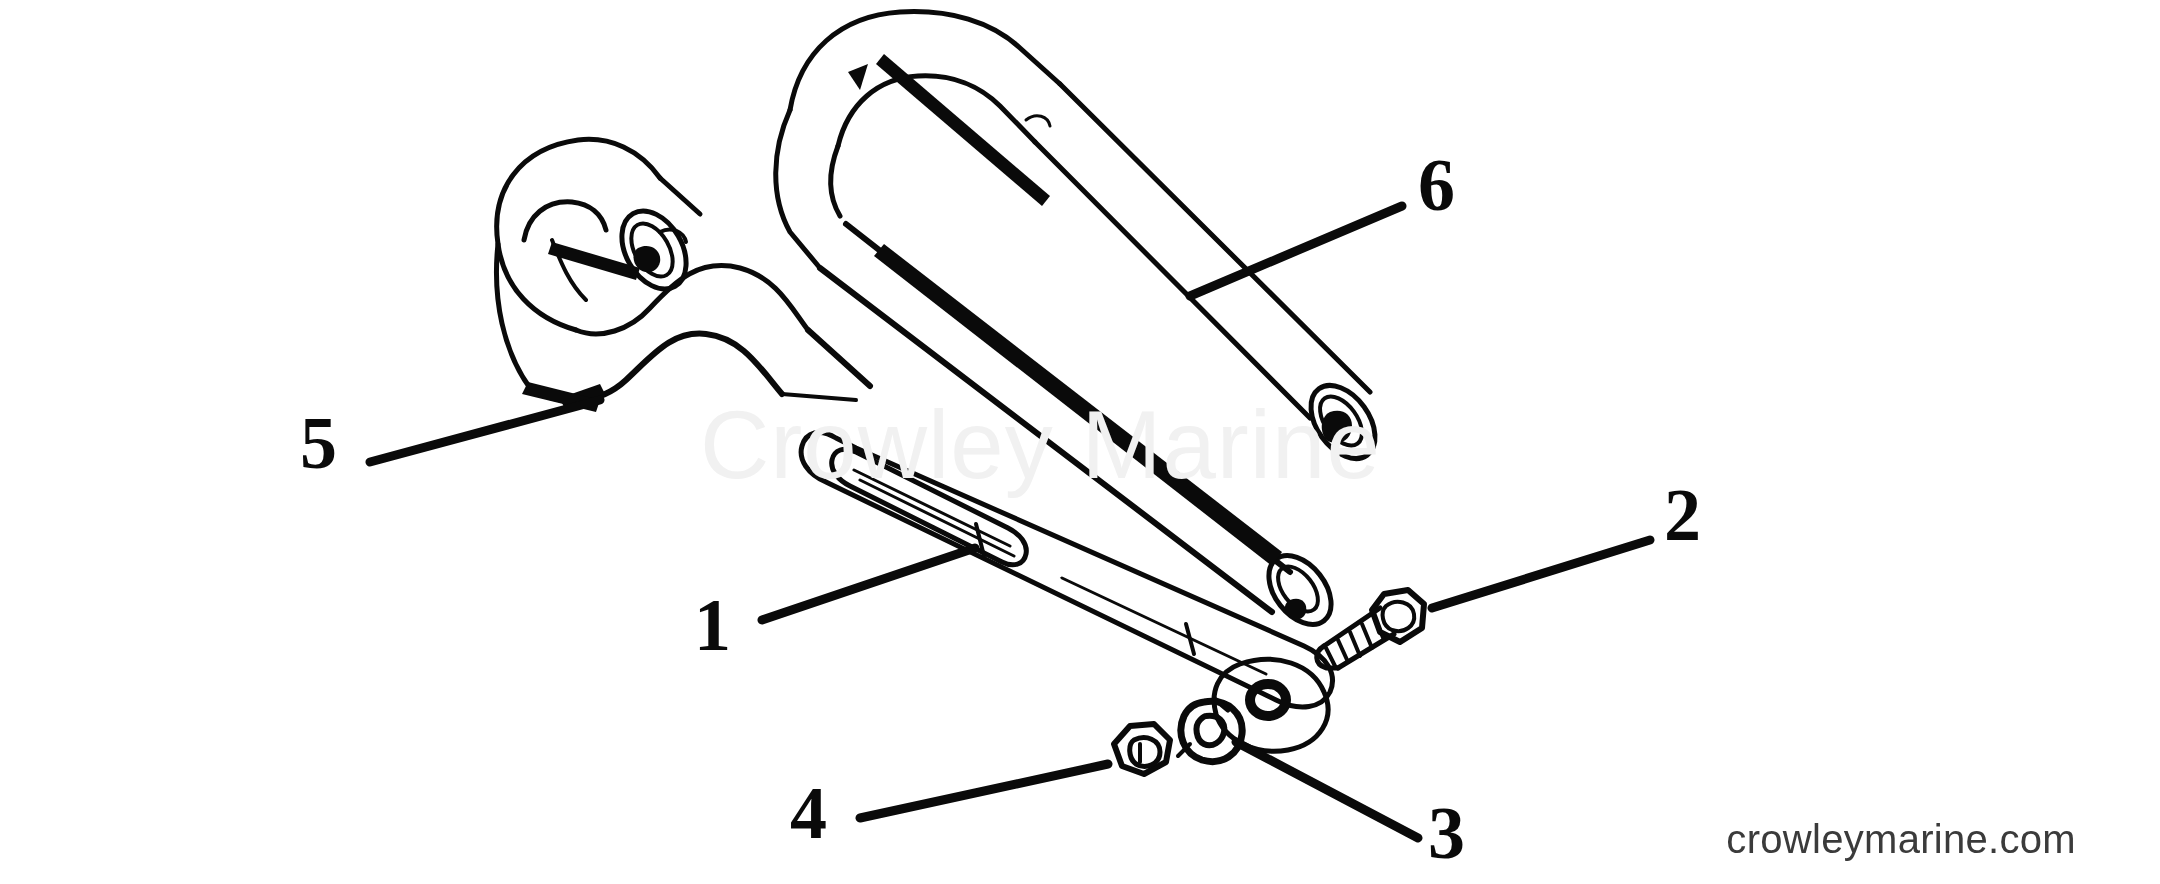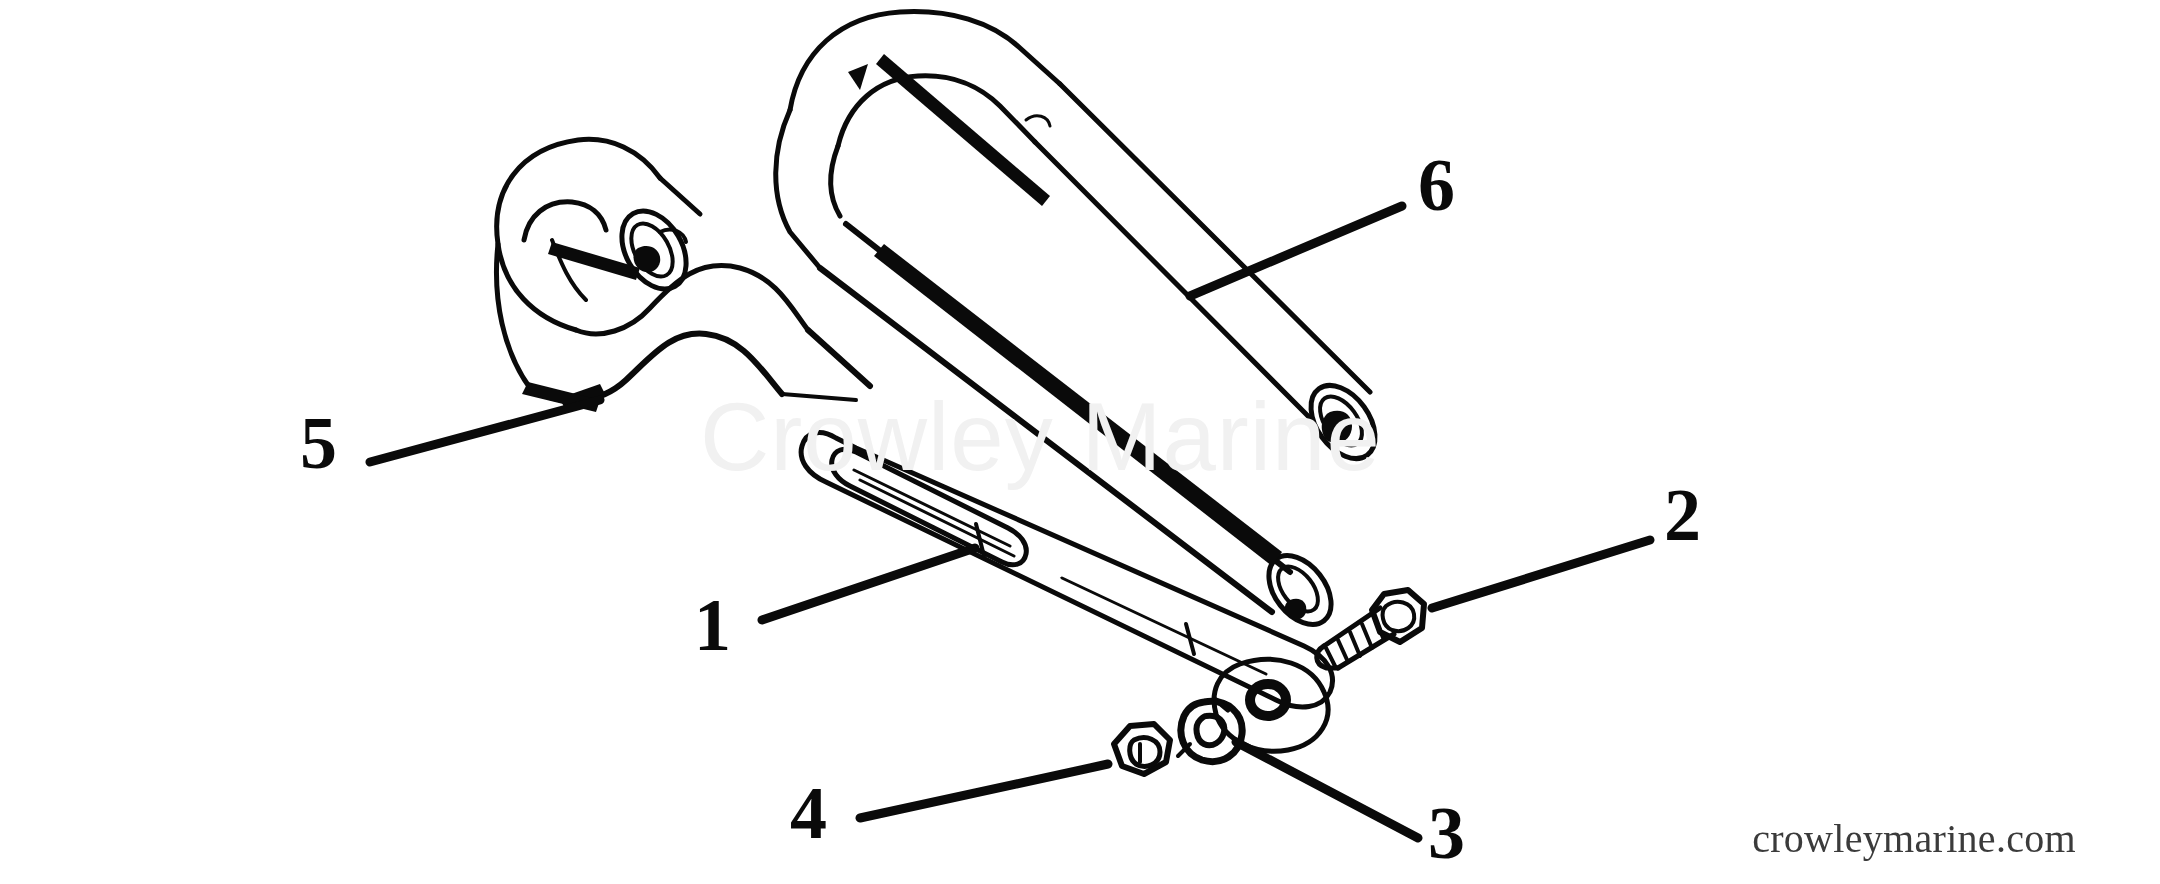--- a/index.html
+++ b/index.html
@@ -42,40 +42,39 @@
     font-weight: bold;
     font-size: 74px;
     line-height: 1;
     color: #0a0a0a;
     user-select: none;
     white-space: nowrap;
   }
   #watermark-center {
     position: absolute;
     left: 700px;
-    top: 382px;
+    top: 390px;
     width: 800px;
     font-size: 96px;
     font-weight: 400;
     color: #f1f1f1;
     letter-spacing: 1px;
     white-space: nowrap;
     user-select: none;
     pointer-events: none;
   }
   #footer-url {
     position: absolute;
     right: 84px;
     bottom: 22px;
     font-size: 40px;
     color: #3b3b3b;
     letter-spacing: 0.3px;
     white-space: nowrap;
     user-select: none;
-    font-family: Liberation Serif, serif;
   }
 </style>
 </head>
 <body>
 
 <div id="diagram-root">
 
   <svg id="diagram-svg" viewBox="0 0 2160 884">
 
     <g>

